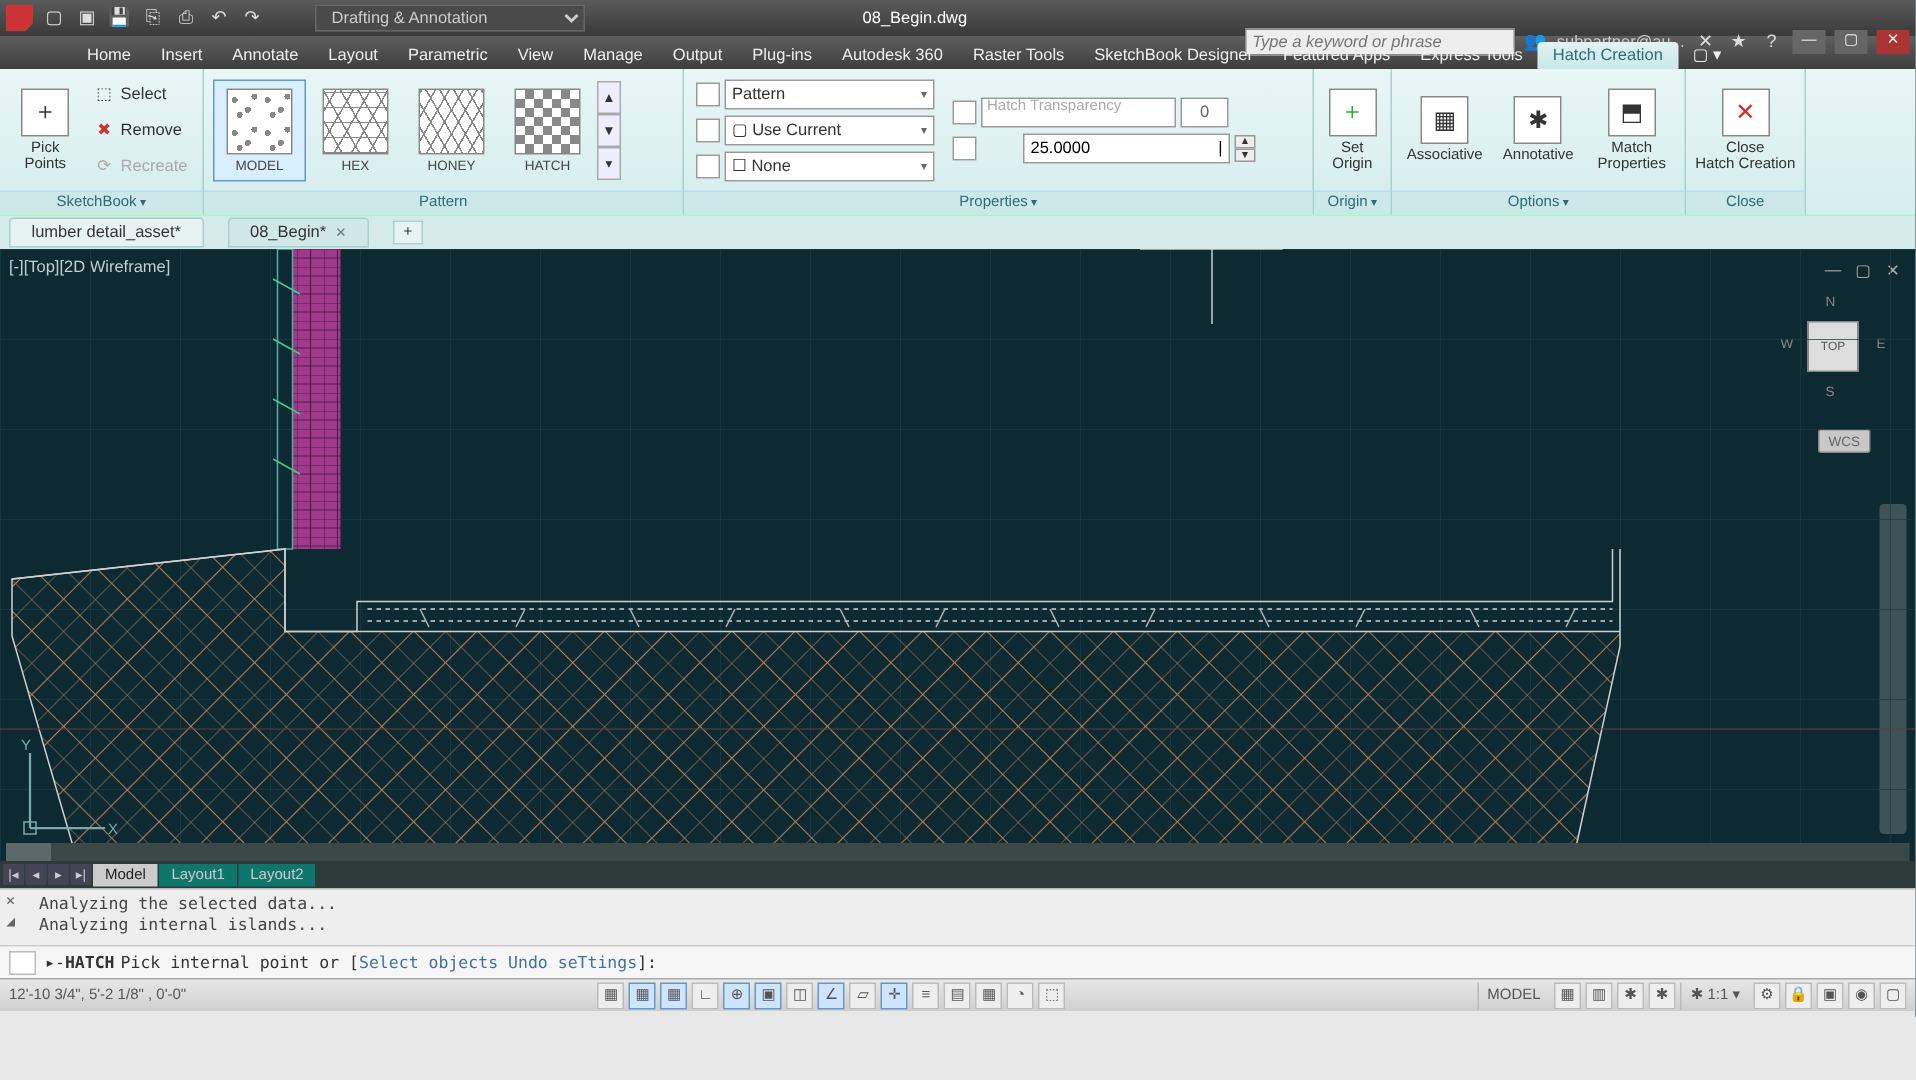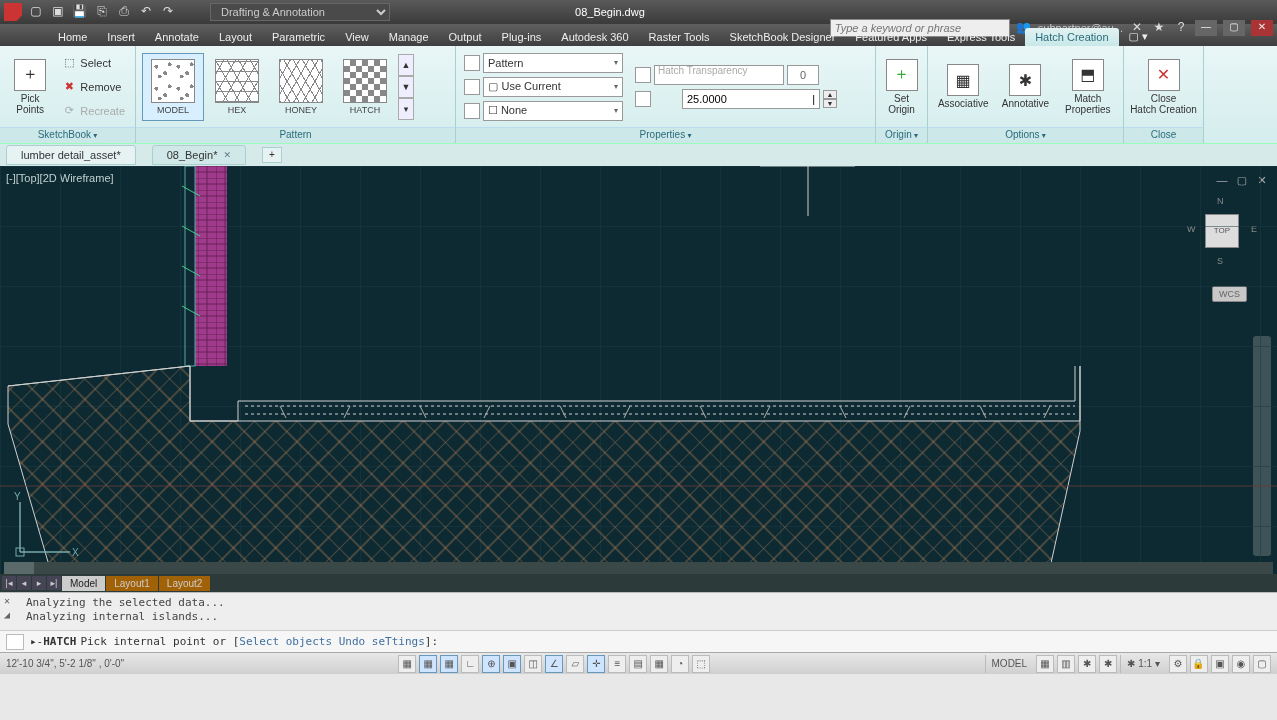--- a/index.html
+++ b/index.html
@@ -77,21 +77,21 @@
   
   .ucs { position:absolute; bottom:30px; left:10px; }
   .ucs line { stroke:#7aa; stroke-width:1.5; }
   .ucs text { fill:#7aa; font-size:10px; }
   
   .hscroll { position:absolute; bottom:18px; left:4px; right:4px; height:12px; background:#3a4848; }
   .hscroll .thumb { position:absolute; left:0; width:30px; height:100%; background:#5a6a6a; }
   
   .layout-tabs { position:absolute; bottom:0; left:0; right:0; height:18px; background:#2c3a3a; display:flex; align-items:center; padding-left:2px; }
   .lt-btn { width:14px; height:14px; background:#445; color:#ccc; text-align:center; font-size:9px; margin-right:1px; line-height:14px; }
-  .lt-tab { padding:2px 8px; background:#a16207; color:#ccc; font-size:10px; margin-right:1px; }
+  .lt-tab { padding:2px 8px; background:#0f766e; color:#ccc; font-size:10px; margin-right:1px; }
   .lt-tab.active { background:#ccc; color:#222; }
   
   
   .cmdlog { height:38px; background:#eee; border-top:1px solid #bbb; padding:3px 26px; font-family:Consolas,monospace; font-size:11px; color:#444; line-height:14px; }
   .cmdlog .xbtn { position:absolute; left:4px; margin-top:-2px; font-size:10px; color:#666; }
   .cmdline { height:22px; background:#f6f6f6; border-top:1px solid #ccc; display:flex; align-items:center; padding:0 6px; font-family:Consolas,monospace; font-size:11px; }
   .cmdline .prompt-icon { width:18px; height:16px; border:1px solid #bbb; background:#fff; margin-right:6px; }
   .cmdline .cmd-name { font-weight:bold; color:#333; margin-right:4px; }
   .cmdline .opt { color:#4070a0; }
   

